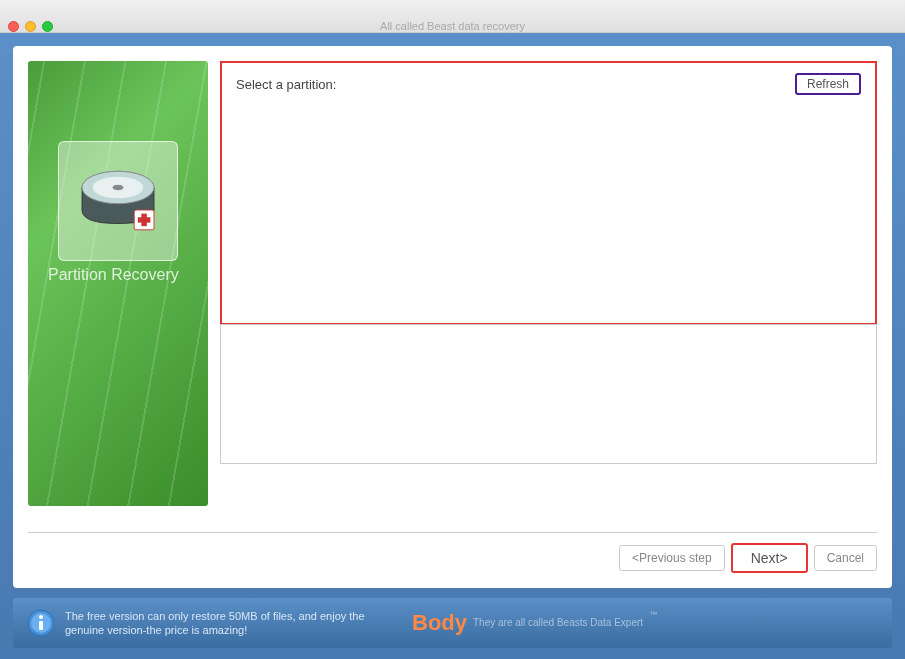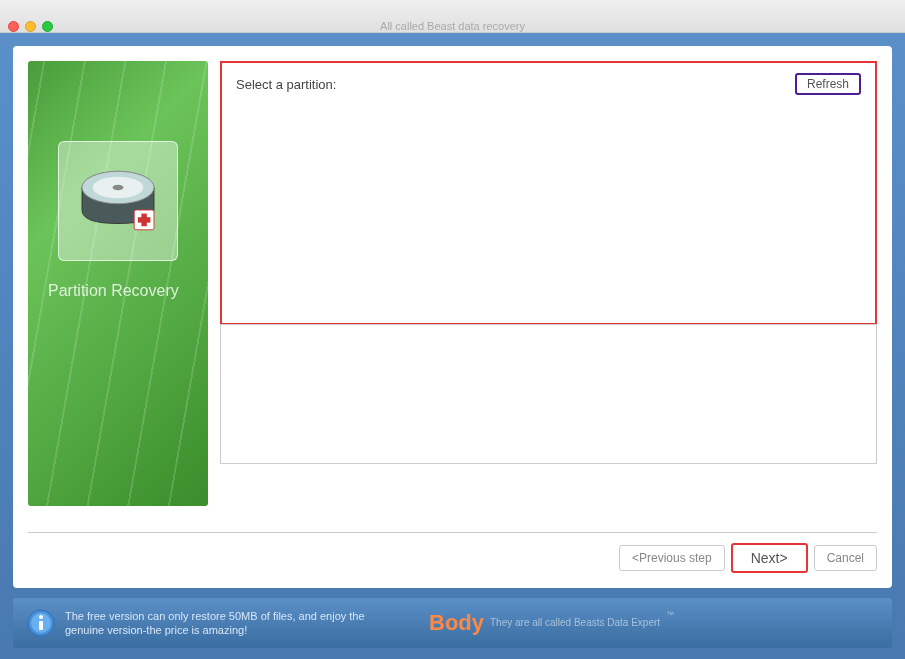--- a/index.html
+++ b/index.html
@@ -11,21 +11,21 @@
 .yellow { background: #ffbd2e; border: 1px solid #dfa023; }
 .green { background: #28ca42; border: 1px solid #1eac34; }
 .window-title { position: absolute; left: 50%; transform: translateX(-50%); font-size: 11px; color: #aaa; text-align: center; line-height: 1.1; }
 .main-container { background: linear-gradient(#5a8fc7, #4878b0); padding: 13px; height: 639px; }
 .content-panel { background: #fff; border-radius: 4px; padding: 15px; height: 542px; display: flex; gap: 12px; flex-direction: column; }
 .top-section { display: flex; gap: 12px; flex: 1; }
 .sidebar { width: 180px; height: 445px; background: linear-gradient(135deg, #4a9d3a 0%, #6bc45a 30%, #3a8d2a 100%); border-radius: 3px; padding: 80px 20px 20px; position: relative; overflow: hidden; }
 .sidebar::before { content: ''; position: absolute; inset: 0; background: repeating-linear-gradient(100deg, transparent 0px, transparent 15px, rgba(255,255,255,0.15) 15px, rgba(255,255,255,0.15) 17px, transparent 17px, transparent 40px); }
 .disk-icon-box { width: 120px; height: 120px; background: rgba(255,255,255,0.4); border: 1px solid rgba(255,255,255,0.7); border-radius: 6px; position: relative; z-index: 1; margin: 0 auto; display: flex; align-items: center; justify-content: center; }
 .disk-svg { width: 90px; height: 90px; }
-.sidebar-title { color: rgba(255,255,255,0.8); font-size: 16px; margin-top: 20px; position: relative; z-index: 1; line-height: 1.2; }
+.sidebar-title { color: rgba(255,255,255,0.8); font-size: 16px; margin-top: 4px; position: relative; z-index: 1; line-height: 1.2; }
 .partition-area { flex: 1; }
 .partition-box { border: 2px solid #e73535; padding: 10px 14px; height: 264px; }
 .partition-header { display: flex; justify-content: space-between; align-items: center; margin-bottom: 28px; }
 .partition-label { font-size: 13px; color: #444; }
 .refresh-btn { font-size: 12px; padding: 2px 10px; background: #fff; border: 2px solid #4c1d95; border-radius: 3px; color: #555; cursor: pointer; }
 .table { border: 1px solid #ccc; height: 197px; }
 .table-header { display: flex; background: linear-gradient(#fdfdfd, #ececec); border-bottom: 1px solid #ccc; }
 .th { font-size: 11px; color: #555; padding: 4px 8px; text-align: center; }
 .th-name { flex: 1; border-right: 1px solid #ccc; }
 .th-cap { width: 188px; }
@@ -35,21 +35,21 @@
 .device-cap { width: 180px; font-weight: bold; font-family: Arial Black, Arial, sans-serif; font-size: 14px; color: #1a1a1a; }
 .lower-box { border: 1px solid #ccc; height: 140px; margin-top: -1px; }
 .divider { border: none; border-top: 1px solid #ccc; margin: 6px 0 10px; }
 .button-row { display: flex; justify-content: flex-end; gap: 6px; align-items: center; }
 .nav-btn { font-size: 12px; padding: 5px 12px; background: #fff; border: 1px solid #ccc; border-radius: 3px; color: #888; cursor: pointer; }
 .nav-btn.next { border: 2px solid #e73535; color: #555; font-size: 14px; padding: 5px 18px; }
 .footer { margin-top: 10px; background: linear-gradient(#5a8fc7, #3a6da0); border-radius: 3px; padding: 8px 14px; display: flex; align-items: center; gap: 10px; height: 50px; }
 .info-icon { width: 28px; height: 28px; flex-shrink: 0; }
 .footer-text { font-size: 11px; color: #d8e6f5; flex: 1; max-width: 330px; line-height: 1.3; }
 .purchase-btn { font-size: 11px; padding: 6px 10px; background: #fff; border: 1px solid #999; color: #444; cursor: pointer; width: 110px; text-align: left; line-height: 1.1; }
-.brand { display: flex; align-items: center; gap: 6px; margin-left: 24px; }
+.brand { display: flex; align-items: center; gap: 6px; margin-left: 7px; }
 .brand-main { font-size: 22px; font-weight: bold; color: #ff8844; }
 .brand-sub { font-size: 10px; color: #a8c0dd; line-height: 1.2; }
 .tm { font-size: 8px; color: #a8c0dd; align-self: flex-start; }
 </style>
 </head>
 <body>
 
 <div class="titlebar">
   <div class="traffic-lights">
     <div class="light red"></div>

